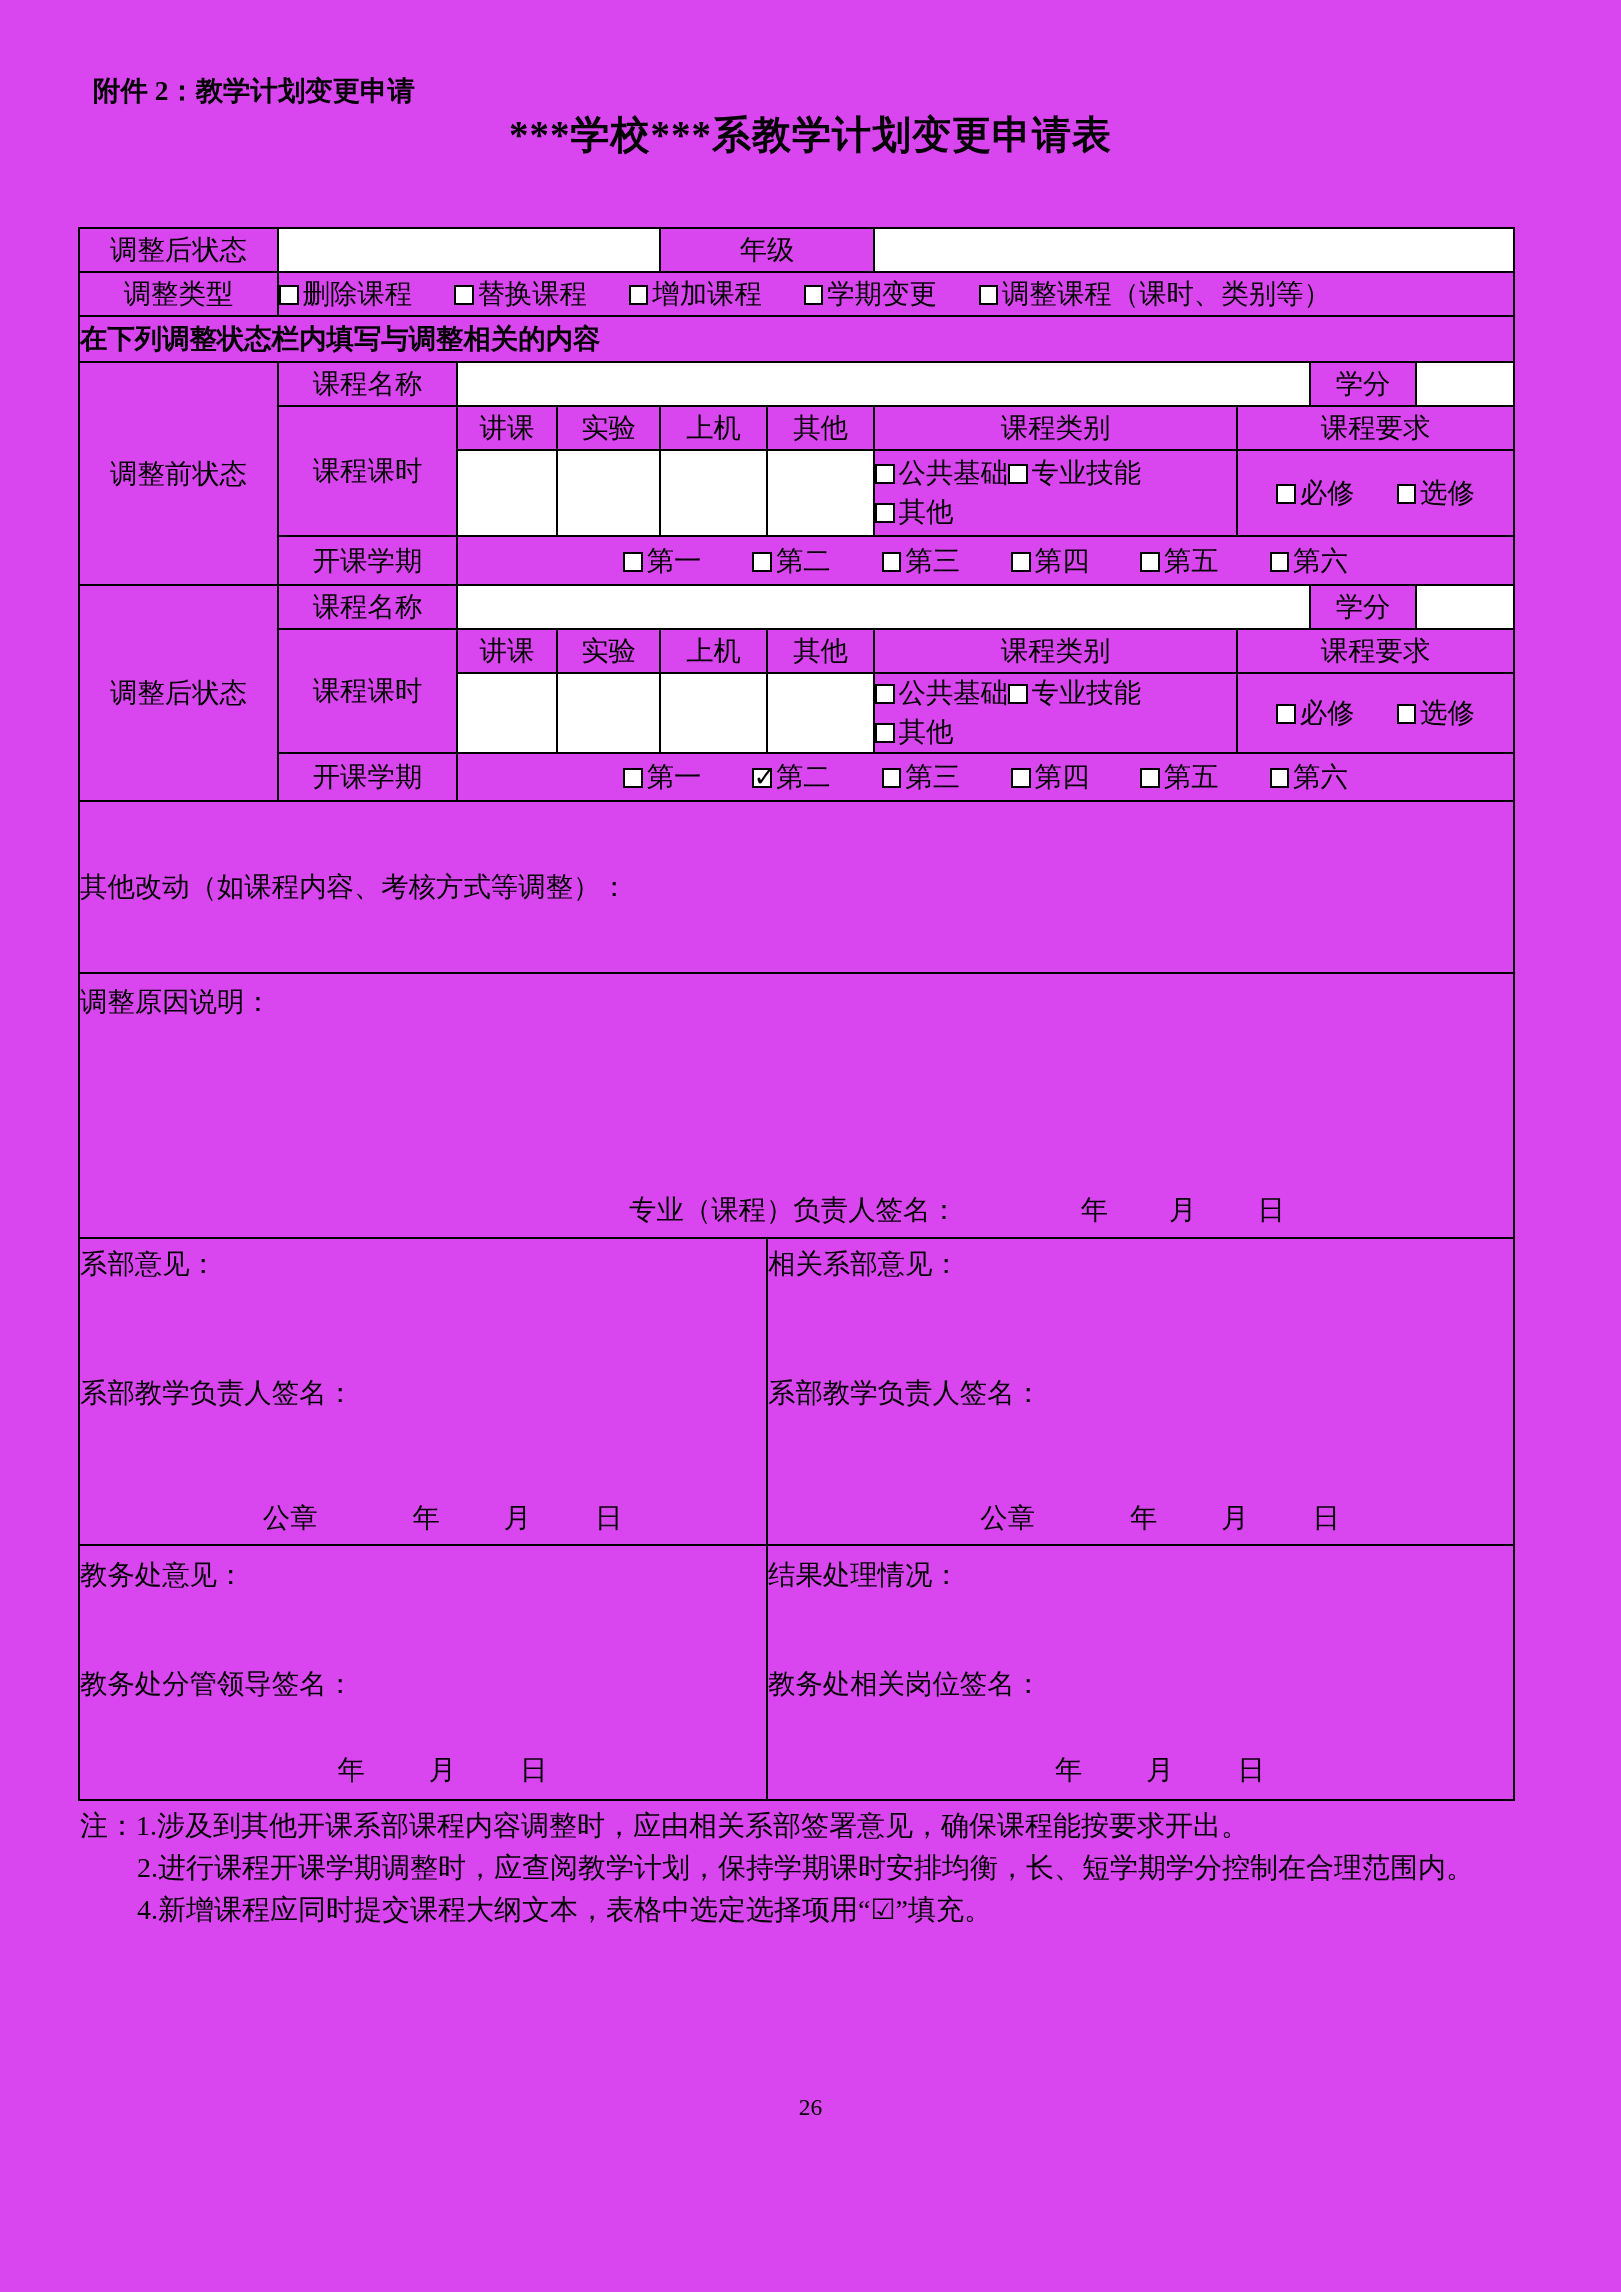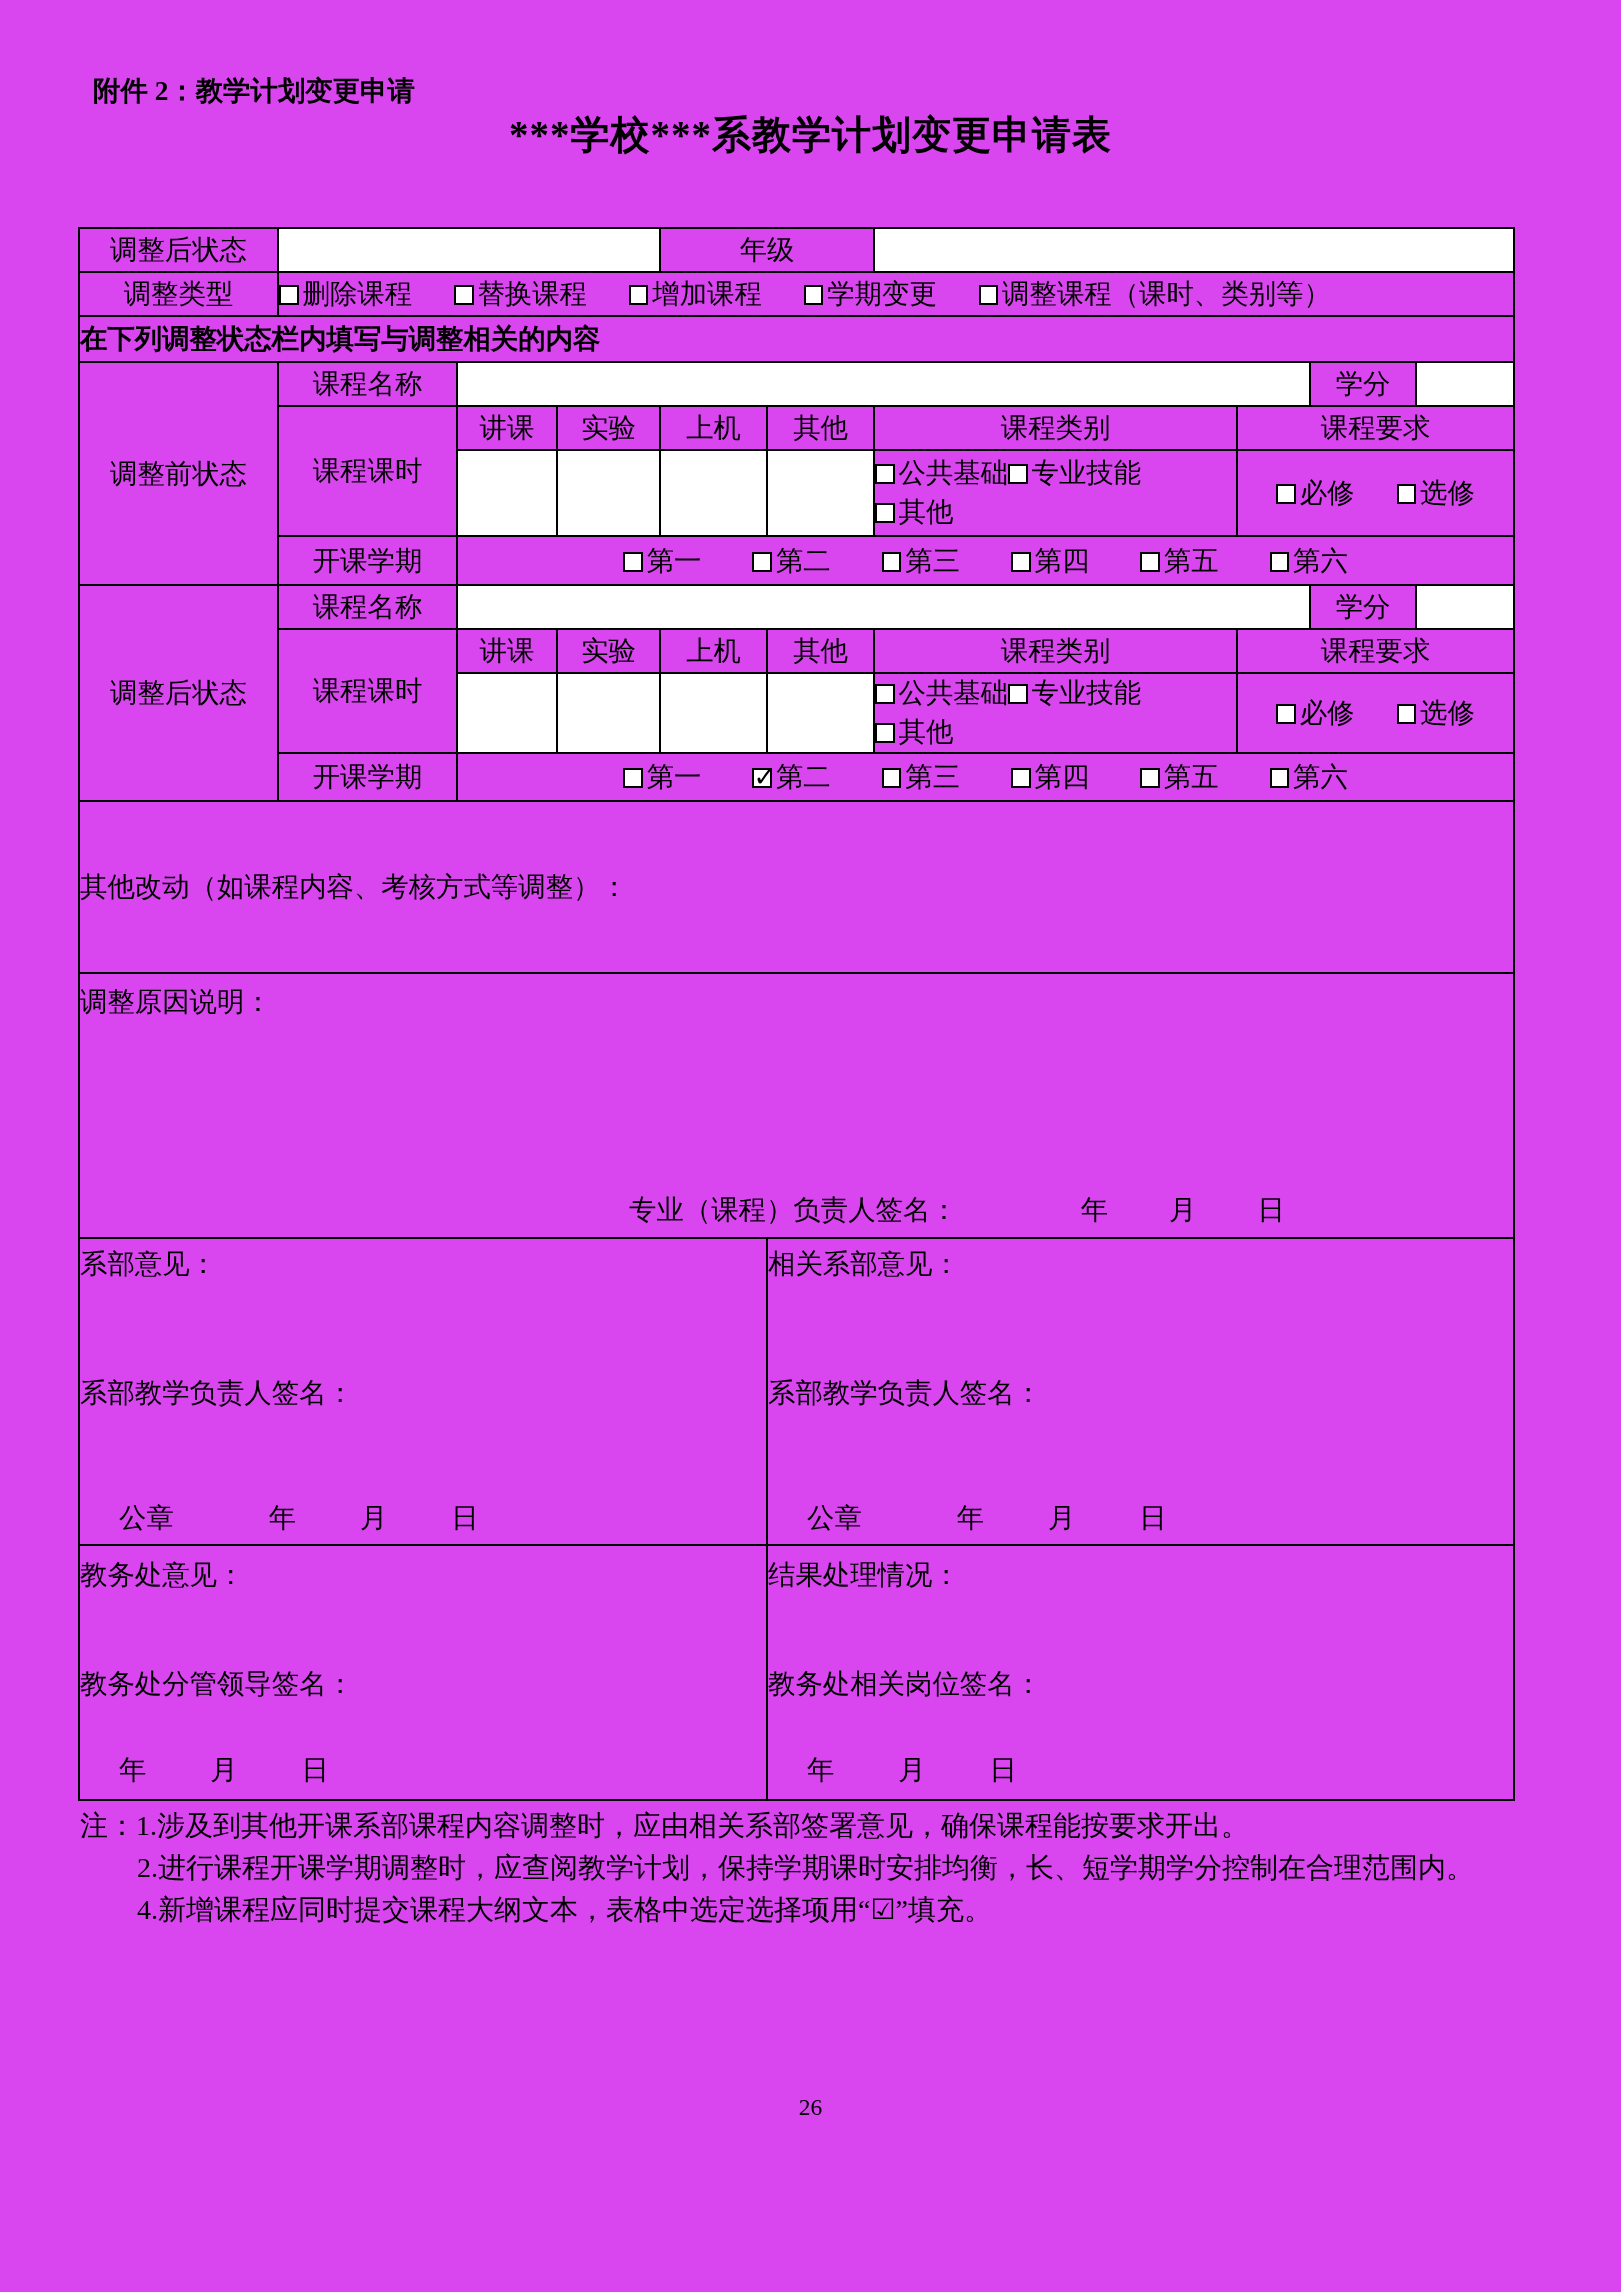--- a/index.html
+++ b/index.html
@@ -40,21 +40,21 @@
   .sign-line .dt-m{margin-left:61px;}
   .sign-line .dt-d{margin-left:61px;}
 
   .apcell{vertical-align:top;text-align:left;padding:7.8px 15.7px;}
   .ap-title{line-height:35px;}
   .ap-sign{line-height:35px;}
   .r-ap1 .ap-sign{margin-top:94px;}
   .r-ap1 .ap-date{margin-top:90px;}
   .r-ap2 .ap-sign{margin-top:74px;}
   .r-ap2 .ap-date{margin-top:51px;}
-  .ap-date{padding-left:39px;line-height:35px;}
+  .ap-date{text-align:center;padding-left:39px;line-height:35px;}
   .ap-date .dt{margin-left:57px;}
   .ap-date .dt-first{margin-left:88px;}
   .r-ap2 .ap-date .dt-first{margin-left:0;}
 
   .notes{position:absolute;left:80px;top:1805px;width:1451px;font-size:28px;line-height:42px;text-align:left;}
   .notes p{margin:0;}
   .note-indent{text-indent:57px;}
   .page-number{position:absolute;left:0;right:0;top:2094px;text-align:center;font-size:23.5px;}
 </style>
 </head>

